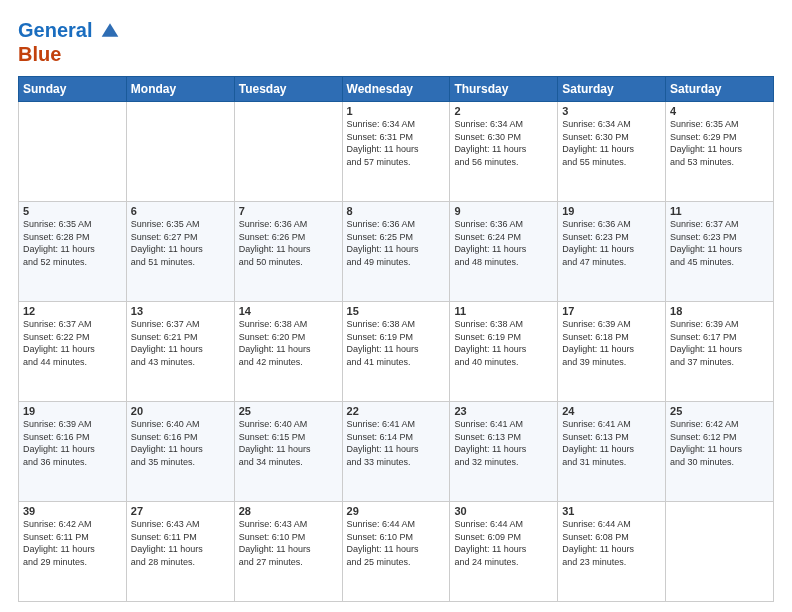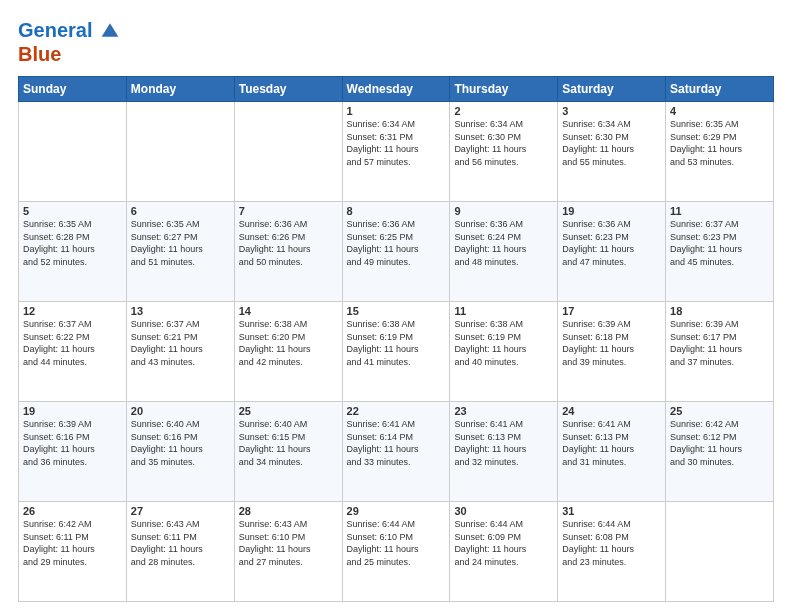--- a/index.html
+++ b/index.html
@@ -318,21 +318,21 @@
           <td>
             <span class="day-num">25</span>
             <div class="day-info" style="white-space: pre-line;">Sunrise: 6:42 AM
 Sunset: 6:12 PM
 Daylight: 11 hours
 and 30 minutes.</div>
           </td>
         </tr>
         <tr>
           <td>
-            <span class="day-num">26</span>
+            <span class="day-num">39</span>
             <div class="day-info" style="white-space: pre-line;">Sunrise: 6:42 AM
 Sunset: 6:11 PM
 Daylight: 11 hours
 and 29 minutes.</div>
           </td>
           <td>
             <span class="day-num">27</span>
             <div class="day-info" style="white-space: pre-line;">Sunrise: 6:43 AM
 Sunset: 6:11 PM
 Daylight: 11 hours

